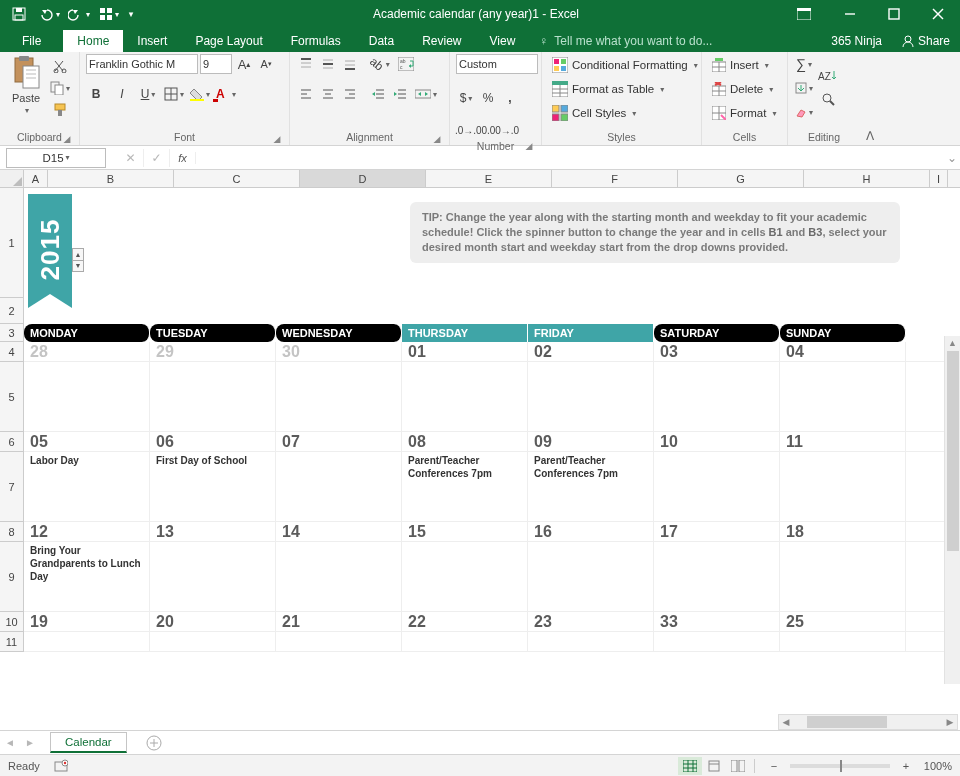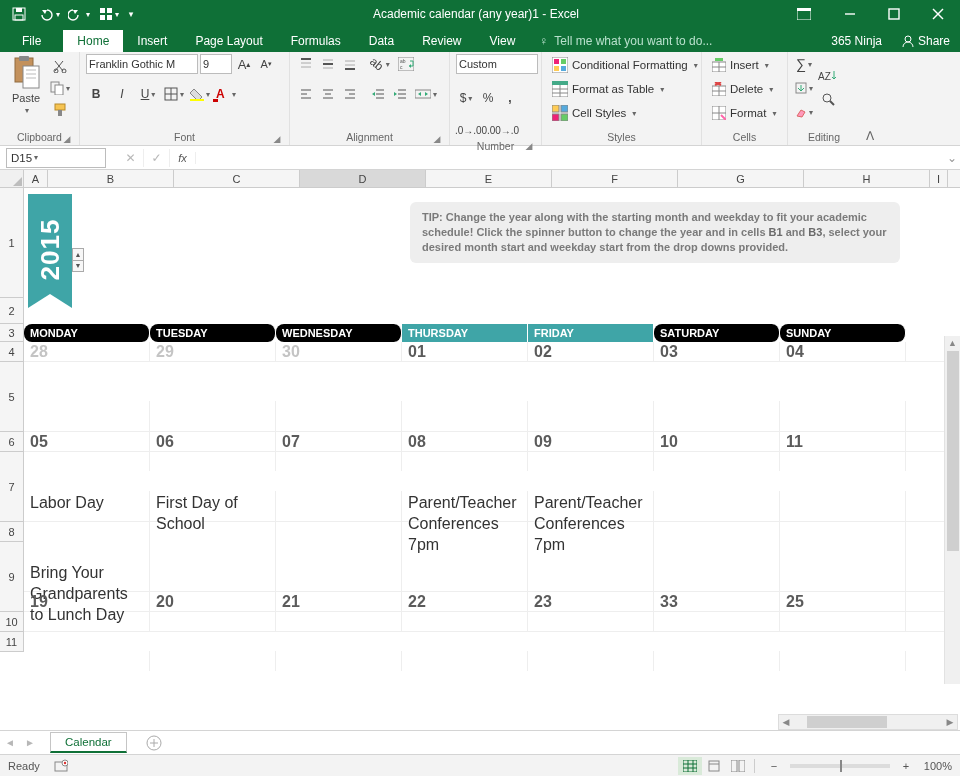--- a/index.html
+++ b/index.html
@@ -36,21 +36,21 @@
   .col { display:flex; flex-direction:column; gap:2px; }
   .row { display:flex; gap:2px; align-items:center; }
   select.combo, input.combo { height:20px; border:1px solid #bcbcbc; background:#fff; font-size:11px; padding: 0 2px; color:#333; }
   .dd { font-size:8px; color:#666; padding-left:2px;}
   .stylebtn { height:22px; display:flex; align-items:center; gap:4px; padding:0 4px; font-size:11.5px; color:#333; white-space:nowrap; }
   .stylebtn svg { flex-shrink:0; }
   .collapse-rib { width:20px; display:flex; align-items:flex-end; justify-content:center; padding-bottom:2px; color:#666; }
 
   
   .fbar { height: 24px; border-bottom:1px solid #d4d4d4; display:flex; align-items:center; background:#fff; }
-  .namebox { width:100px; height:20px; border:1px solid #bcbcbc; margin:0 2px 0 6px; display:flex; align-items:center; padding:0 4px; font-size:11.5px; color:#333; justify-content:flex-start; }
+  .namebox { width:100px; height:20px; border:1px solid #bcbcbc; margin:0 2px 0 6px; display:flex; align-items:center; padding:0 4px; font-size:11.5px; color:#333; justify-content:center; }
   .fbtn { width:26px; height:18px; color:#b7b7b7; display:flex; align-items:center; justify-content:center; border-right:1px solid #eee;}
   .fx { font-style:italic; color:#555; width:26px; text-align:center; font-size:11px; border-right:1px solid #eee; }
   .formula-input { flex:1; border:none; outline:none; font-size:12px; padding:0 4px; }
   .fexpand { width:16px; color:#999; text-align:center; }
 
   
   .sheet-area { position:relative; height: calc(776px - 28px - 24px - 94px - 24px - 24px - 22px); overflow:hidden; background:#fff; }
   .colheads { display:flex; height:18px; border-bottom:1px solid #ccc; background:#f5f5f5; font-size:11px; color:#444; }
   .selall { width:24px; border-right:1px solid #ccc; background:#f0f0f0; position:relative;}
   .selall:after { content:""; position:absolute; right:1px; bottom:1px; width:0;height:0; border-right:9px solid #bdbdbd; border-top:9px solid transparent;}
@@ -81,21 +81,21 @@
   .dayheadrow { display:flex; height:18px; }
   .daycell-h { border-right:1px solid #fff; color:#fff; font-size:11px; font-weight:bold; padding-left:6px; display:flex; align-items:center; }
   .green { background:#000000;border-radius:8px; }
   .teal { background:#3fa5a7; }
 
   
   .numrow { display:flex; height:20px; }
   .eventrow { display:flex; }
   .ncell { border-right:1px solid #eee; padding-left:6px; font-size:16px; font-weight:bold; color:#5b5b5b; font-family:"Segoe UI",Arial; display:flex; align-items:center;}
   .ncell.faded { color:#c4c4c4; }
-  .ecell { border-right:1px solid #eee; padding:2px 6px; font-size:16px; color:#333; font-weight:normal; line-height:1.3;margin-top:39px; }
+  .ecell { border-right:1px solid #eee; padding:2px 6px; font-size:10px; color:#333; font-weight:bold; line-height:1.3; }
   .divline { border-bottom:1px solid #eee; }
 
   
   .hscroll-area { position:absolute; right:2px; bottom:24px; width:180px; height:16px; background:#f0f0f0; border:1px solid #dcdcdc; display:flex; align-items:center;}
   .hscroll-area .thumb { margin-left:14px; width:80px; height:12px; background:#cfcfcf; }
   .hscroll-area .arr { width:14px; text-align:center; color:#888; font-size:9px;}
   .hscroll-dots { position:absolute; right:186px; bottom:28px; color:#bbb; font-size:10px; letter-spacing:2px;}
 
   
   .vscroll { position:absolute; right:0; top:166px; bottom:46px; width:16px; background:#f0f0f0; border-left:1px solid #e2e2e2;}
@@ -646,20 +646,29 @@
             <div class="ncell " style="width:126px">11</div>
           </div>
           <div class="eventrow divline" style="height:70px">
             <div class="ecell" style="width:126px;height:70px">Labor Day</div>
             <div class="ecell" style="width:126px;height:70px">First Day of School</div>
             <div class="ecell" style="width:126px;height:70px"></div>
             <div class="ecell" style="width:126px;height:70px">Parent/Teacher Conferences 7pm</div>
             <div class="ecell" style="width:126px;height:70px">Parent/Teacher Conferences 7pm</div>
             <div class="ecell" style="width:126px;height:70px"></div>
             <div class="ecell" style="width:126px;height:70px"></div>
+          </div>
+          <div class="numrow divline">
+            <div class="ncell " style="width:126px">12</div>
+            <div class="ncell " style="width:126px">13</div>
+            <div class="ncell " style="width:126px">14</div>
+            <div class="ncell " style="width:126px">15</div>
+            <div class="ncell " style="width:126px">16</div>
+            <div class="ncell " style="width:126px">17</div>
+            <div class="ncell " style="width:126px">18</div>
           </div>
           <div class="eventrow divline" style="height:70px">
             <div class="ecell" style="width:126px;height:70px">Bring Your Grandparents to Lunch Day</div>
             <div class="ecell" style="width:126px;height:70px"></div>
             <div class="ecell" style="width:126px;height:70px"></div>
             <div class="ecell" style="width:126px;height:70px"></div>
             <div class="ecell" style="width:126px;height:70px"></div>
             <div class="ecell" style="width:126px;height:70px"></div>
             <div class="ecell" style="width:126px;height:70px"></div>
           </div>

